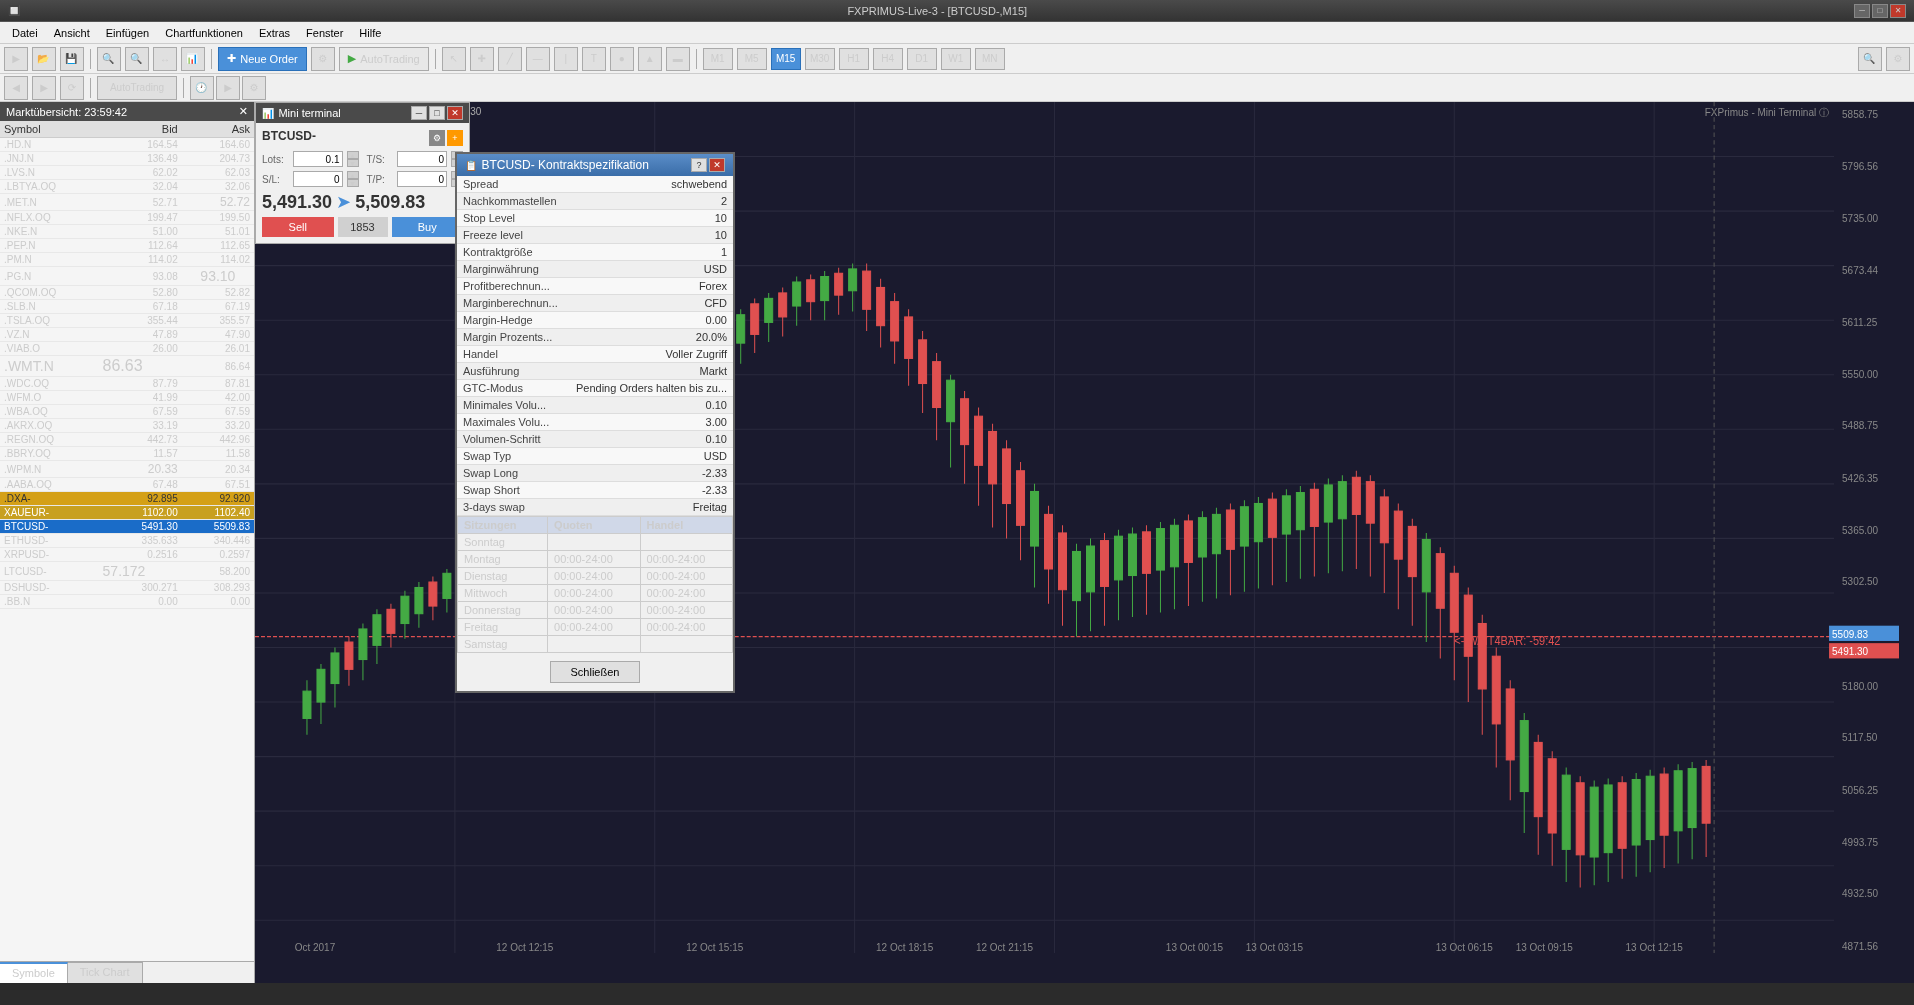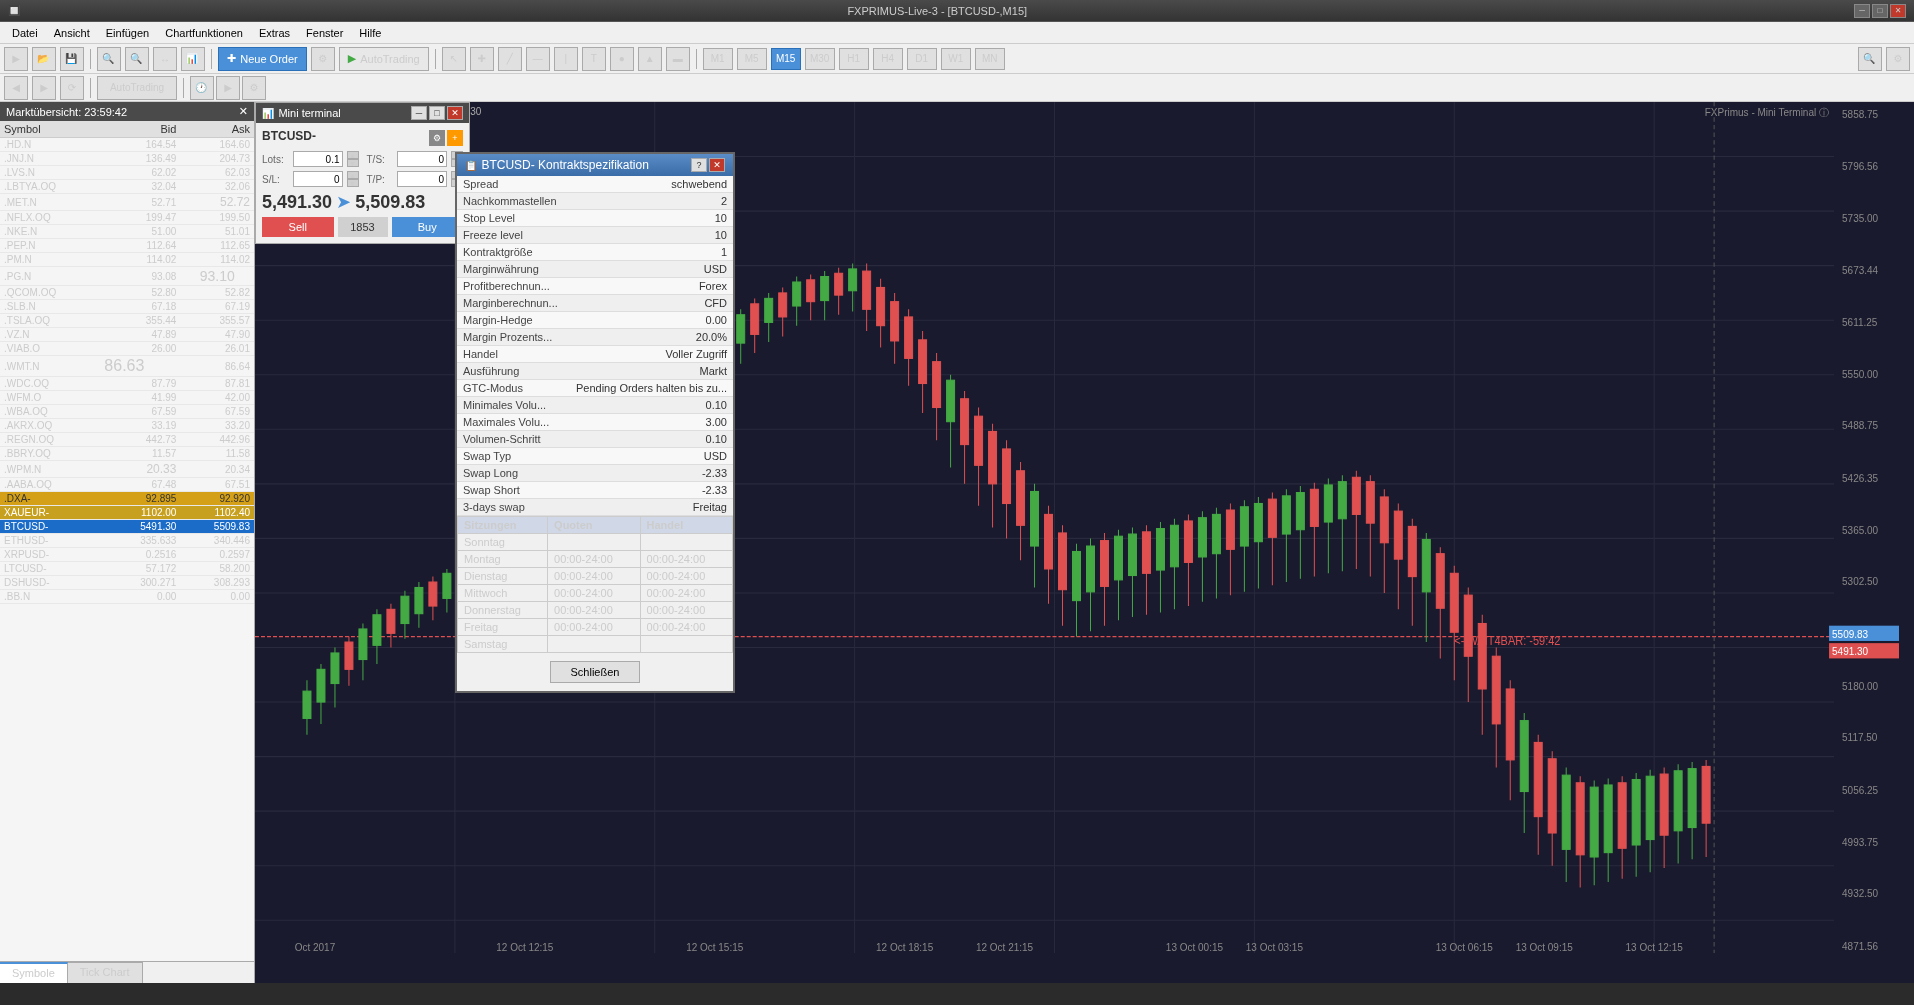--- a/index.html
+++ b/index.html
@@ -266,21 +266,21 @@
     <td style="font-size:10px;">.VZ.N</td>
     <td style="text-align:right; font-size:10px;">47.89</td>
     <td style="text-align:right; font-size:10px;">47.90</td>
   </tr>
             <tr>
     <td style="font-size:10px;">.VIAB.O</td>
     <td style="text-align:right; font-size:10px;">26.00</td>
     <td style="text-align:right; font-size:10px;">26.01</td>
   </tr>
             <tr>
-    <td style="font-size:10px;">.WMT.N</td>
+    <td style="font-size:14px;">.WMT.N</td>
     <td style="text-align:left; font-size:16px;">86.63</td>
     <td style="text-align:right; font-size:10px;">86.64</td>
   </tr>
             <tr>
     <td style="font-size:10px;">.WDC.OQ</td>
     <td style="text-align:right; font-size:10px;">87.79</td>
     <td style="text-align:right; font-size:10px;">87.81</td>
   </tr>
             <tr>
     <td style="font-size:10px;">.WFM.O</td>
@@ -337,21 +337,21 @@
     <td style="text-align:right; font-size:10px;">335.633</td>
     <td style="text-align:right; font-size:10px;">340.446</td>
   </tr>
             <tr>
     <td style="font-size:10px;">XRPUSD-</td>
     <td style="text-align:right; font-size:10px;">0.2516</td>
     <td style="text-align:right; font-size:10px;">0.2597</td>
   </tr>
             <tr>
     <td style="font-size:10px;">LTCUSD-</td>
-    <td style="text-align:right; font-size:10px;">57.172</td>
+    <td style="font-size:14px;">57.172</td>
     <td style="text-align:right; font-size:10px;">58.200</td>
   </tr>
             <tr>
     <td style="font-size:10px;">DSHUSD-</td>
     <td style="text-align:right; font-size:10px;">300.271</td>
     <td style="text-align:right; font-size:10px;">308.293</td>
   </tr>
             <tr>
     <td style="font-size:10px;">.BB.N</td>
     <td style="text-align:right; font-size:10px;">0.00</td>

